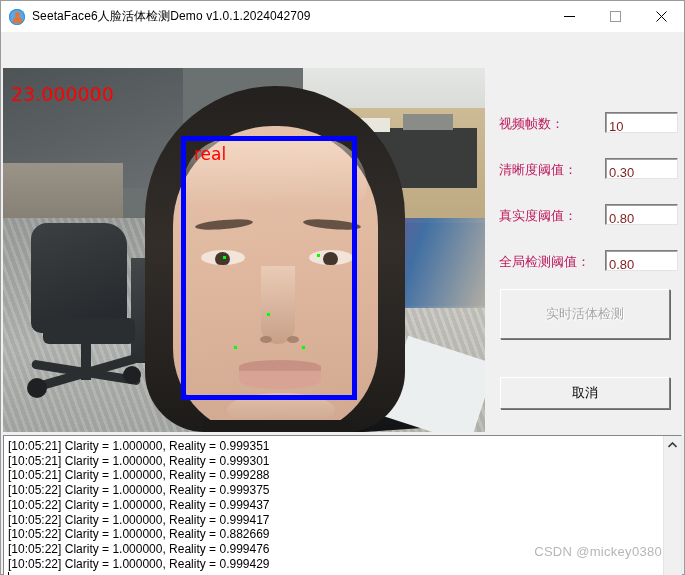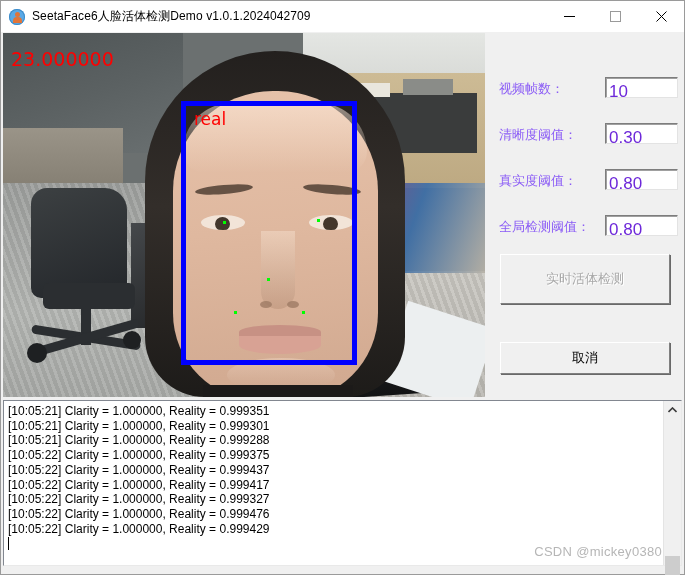--- a/index.html
+++ b/index.html
@@ -16,20 +16,21 @@
   
   #app-window {
     position: absolute;
     left: 0; top: 0;
     width: 685px; height: 575px;
     background: #f0f0f0;
     border: 1px solid #9a9a9a;
     box-sizing: border-box;
     display: flex;
     flex-direction: column;
+    gap: 35px;
   }
 
   
   #titlebar {
     height: 31px;
     background: #ffffff;
     display: flex;
     align-items: center;
     flex: 0 0 auto;
     position: relative;
@@ -307,33 +308,33 @@
     width: 197px; height: 366px;
   }
   .field-row {
     position: absolute;
     display: flex;
     align-items: center;
     height: 24px;
   }
   .field-label {
     font-size: 13px;
-    color: #8b5cf6;
+    color: #be185d;
     white-space: nowrap;
     font-family: "Liberation Sans", "DejaVu Sans", sans-serif;
   }
   .field-input {
     width: 73px; height: 21px;
     background: #ffffff;
     border: 1px solid;
     border-color: #7d7d7d #e3e3e3 #e3e3e3 #7d7d7d;
     box-shadow: inset 1px 1px 0 #a0a0a0;
     box-sizing: border-box;
-    font-size: 17px;
-    color: #6d28d9;
+    font-size: 13px;
+    color: #7f1d1d;
     font-family: "Liberation Sans", "DejaVu Sans", sans-serif;
     padding: 8px 0 0 3px;
     line-height: 19px;
     outline: none;
   }
   #row-frames  { left: 12px; top: 45px; }
   #row-clarity { left: 12px; top: 91px; }
   #row-reality { left: 12px; top: 137px; }
   #row-global  { left: 12px; top: 183px; }
   #row-frames .field-input,
@@ -542,21 +543,21 @@
     </div>
 
     <div id="log-panel">
       <div id="log-text">
         <div class="log-line">[10:05:21] Clarity = 1.000000, Reality = 0.999351</div>
         <div class="log-line">[10:05:21] Clarity = 1.000000, Reality = 0.999301</div>
         <div class="log-line">[10:05:21] Clarity = 1.000000, Reality = 0.999288</div>
         <div class="log-line">[10:05:22] Clarity = 1.000000, Reality = 0.999375</div>
         <div class="log-line">[10:05:22] Clarity = 1.000000, Reality = 0.999437</div>
         <div class="log-line">[10:05:22] Clarity = 1.000000, Reality = 0.999417</div>
-        <div class="log-line">[10:05:22] Clarity = 1.000000, Reality = 0.999327</div>
+        <div class="log-line">[10:05:22] Clarity = 1.000000, Reality = 0.882669</div>
         <div class="log-line">[10:05:22] Clarity = 1.000000, Reality = 0.999476</div>
         <div class="log-line">[10:05:22] Clarity = 1.000000, Reality = 0.999429</div>
         <div id="log-caret"></div>
       </div>
       <div id="log-scrollbar">
         <div id="scroll-up-arrow">
           <svg width="9" height="6" viewBox="0 0 9 6">
               <path d="M0.5 5 L4.5 1 L8.5 5" fill="none" stroke="#3b3b3b" stroke-width="1.6"></path>
             </svg>
         </div>

